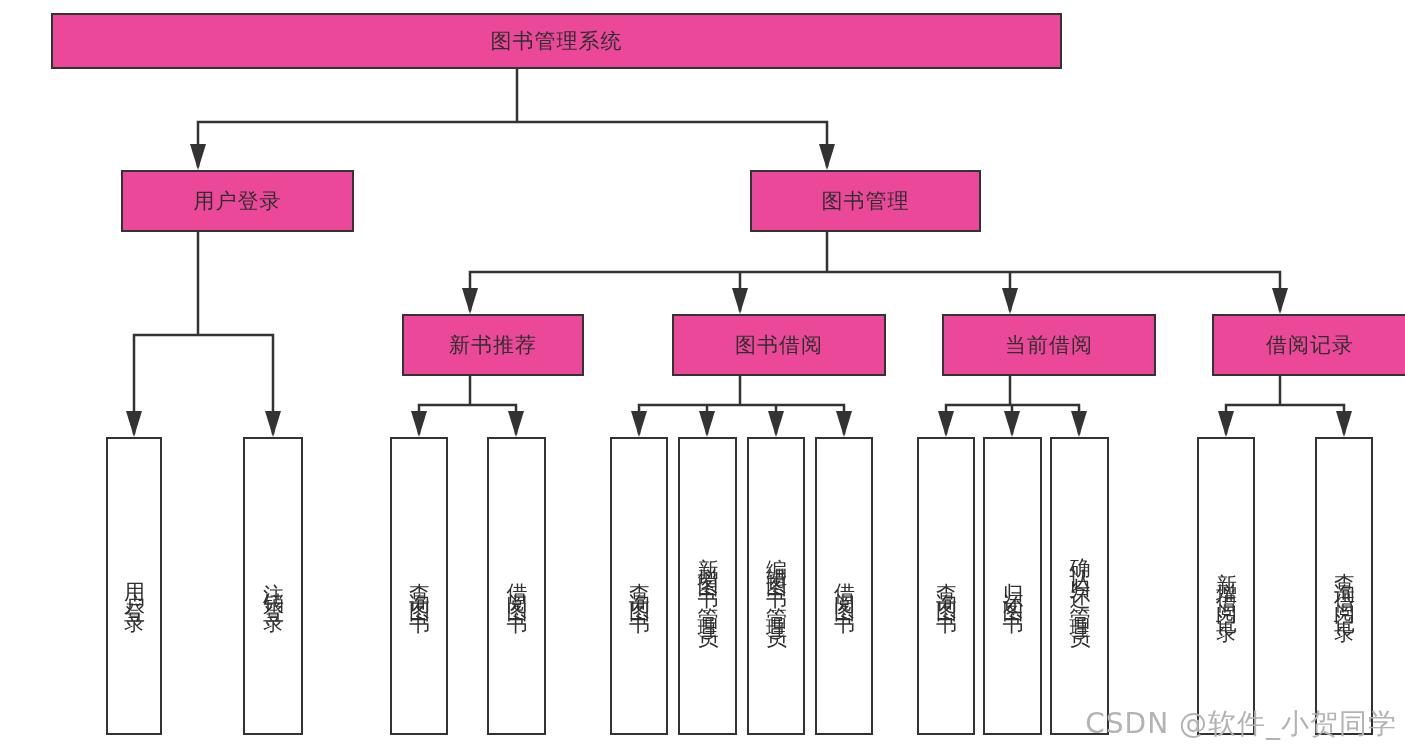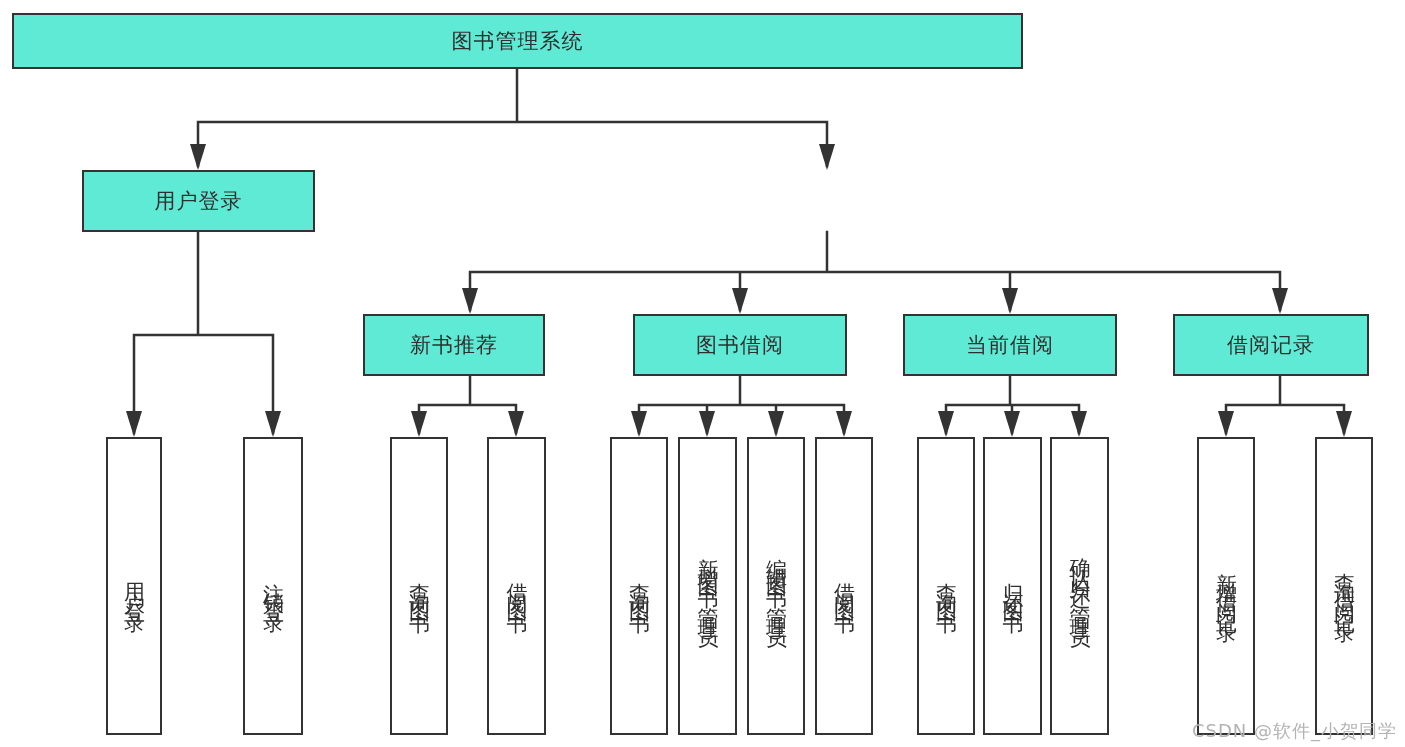--- a/index.html
+++ b/index.html
@@ -17,28 +17,29 @@
   }
   #wires {
     position: absolute;
     left: 0; top: 0;
     width: 1405px; height: 747px;
   }
   .hbox {
     position: absolute;
     box-sizing: border-box;
     border: 2.5px solid #333333;
-    background: #5eead4;
+    background: #ec4899;
     display: flex;
     align-items: center;
     justify-content: center;
     font-size: 21px;
     color: #2f2f2f;
     letter-spacing: 1px;
     white-space: nowrap;
+    margin-left: 39px;
   }
   .vbox {
     position: absolute;
     box-sizing: border-box;
     border: 2.5px solid #333333;
     background: #ffffff;
     display: flex;
     align-items: center;
     justify-content: center;
     color: #2f2f2f;
@@ -48,21 +49,21 @@
     text-orientation: mixed;
     font-size: 21px;
     letter-spacing: 10px;
     line-height: 1;
     white-space: nowrap;
   }
   #watermark {
     position: absolute;
     right: 8px;
     bottom: 4px;
-    font-size: 18px;
+    font-size: 28px;
     color: #b3b3b3;
     letter-spacing: 1px;
     z-index: 10;
     white-space: nowrap;
   }
 </style>
 </head>
 <body>
 
 <div id="canvas">
@@ -95,20 +96,21 @@
       <polygon points="1004,411 1020,411 1012,437"></polygon>
       <polygon points="1071,411 1087,411 1079,437"></polygon>
       <polygon points="1218,411 1234,411 1226,437"></polygon>
       <polygon points="1336,411 1352,411 1344,437"></polygon>
     </g>
   </svg>
 
   <div class="hbox" style="left:12px; top:13px; width:1011px; height:56px;">图书管理系统</div>
 
   <div class="hbox" style="left:82px; top:170px; width:233px; height:62px;">用户登录</div>
+  <div class="hbox" style="left:711px; top:170px; width:231px; height:62px;">图书管理</div>
 
   <div class="hbox" style="left:363px; top:314px; width:182px; height:62px;">新书推荐</div>
   <div class="hbox" style="left:633px; top:314px; width:214px; height:62px;">图书借阅</div>
   <div class="hbox" style="left:903px; top:314px; width:214px; height:62px;">当前借阅</div>
   <div class="hbox" style="left:1173px; top:314px; width:196px; height:62px;">借阅记录</div>
 
   <div class="vbox" style="left:106px; top:437px; width:56px; height:298px;">
     <span class="vtext">用户登录</span>
   </div>
   <div class="vbox" style="left:243px; top:437px; width:60px; height:298px;">

